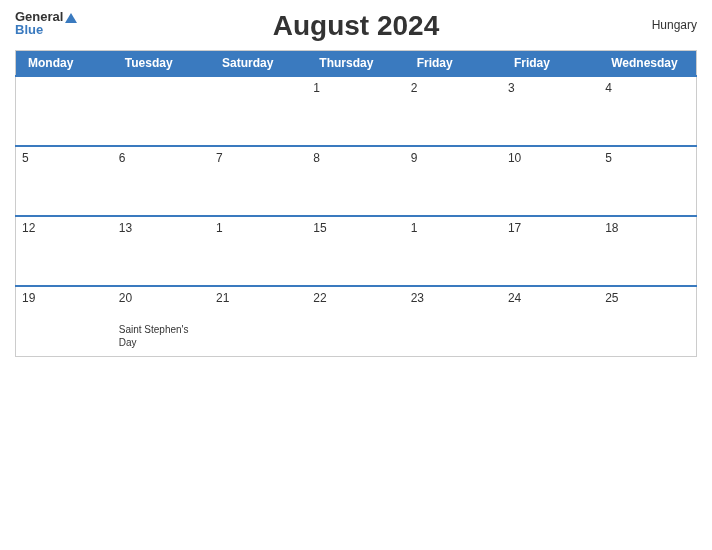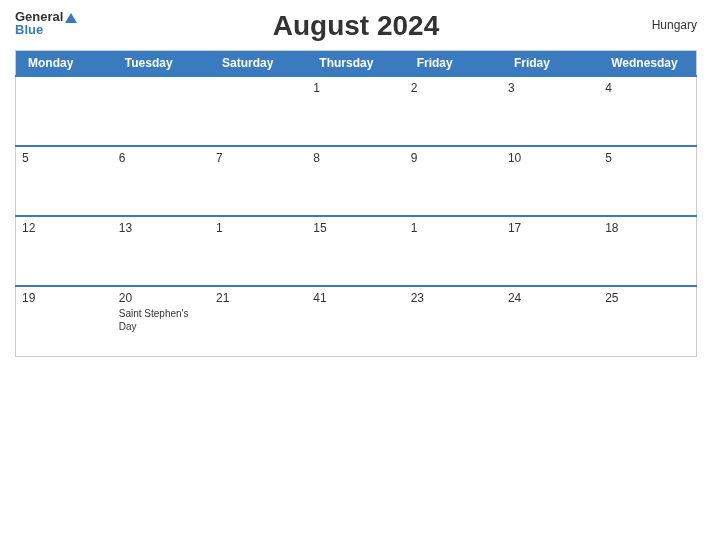--- a/index.html
+++ b/index.html
@@ -99,21 +99,21 @@
     }
     .day-number {
       display: block;
       font-size: 12px;
       color: #333;
     }
     .holiday-text {
       display: block;
       font-size: 10px;
       color: #333;
-      margin-top: 2px;
+      margin-top: 18px;
       line-height: 1.3;
     }
     .empty-cell {
       background: #f5f5f5;
     }
   </style>
 </head>
 <body>
 
 <div class="page">
@@ -207,21 +207,21 @@
             <span class="day-number">19</span>
           </td>
           <td>
             <span class="day-number">20</span>
             <span class="holiday-text">Saint Stephen's Day</span>
           </td>
           <td>
             <span class="day-number">21</span>
           </td>
           <td>
-            <span class="day-number">41</span>
+            <span class="day-number">22</span>
           </td>
           <td>
             <span class="day-number">23</span>
           </td>
           <td>
             <span class="day-number">24</span>
           </td>
           <td>
             <span class="day-number">25</span>
           </td>

